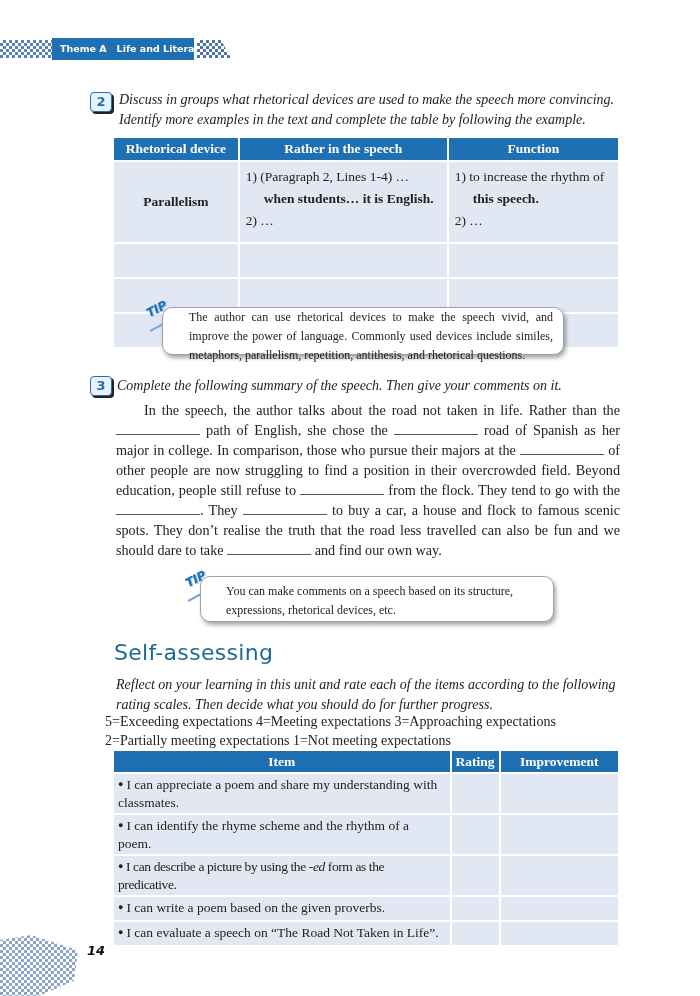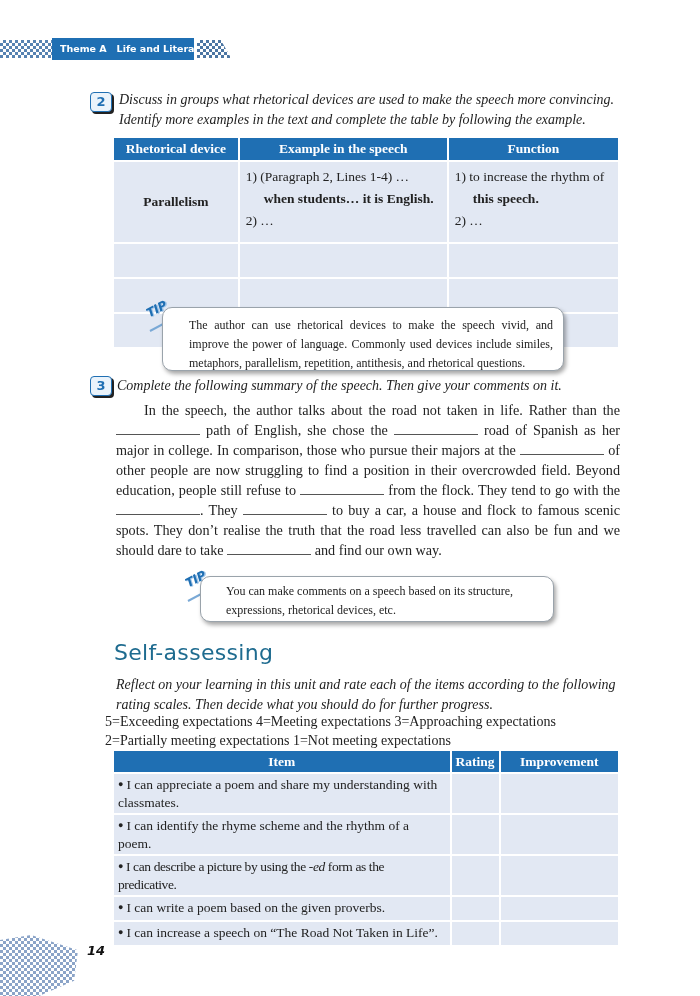--- a/index.html
+++ b/index.html
@@ -132,21 +132,21 @@
 
 <table class="abs tbl1">
   <colgroup>
       <col style="width:124px">
       <col style="width:208px">
       <col style="width:170px">
     </colgroup>
   <tbody>
       <tr>
     <th>Rhetorical device</th>
-    <th>Example in the speech</th>
+    <th>Rather in the speech</th>
     <th>Function</th>
   </tr>
   <tr class="t1-row1">
     <td class="cell-device">Parallelism</td>
     <td class="cell-lines">
       <div>1) (Paragraph 2, Lines 1-4) …</div>
       <div class="indent">when students… it is English.</div>
       <div>2) …</div>
     </td>
     <td class="cell-lines">
@@ -168,21 +168,21 @@
   <tr class="t1-row-empty">
     <td></td>
         <td></td>
         <td></td>
   </tr>
 </tbody>
   </table>
 
 <div class="abs tip-tag" style="left:146px; top:302px;">TIP</div>
 <div class="abs tip-slash" style="left:150px; top:330px; width:48px;"></div>
-<div class="abs tip-box" style="left:162px; top:307px; width:402px; height:64px; padding:8px 10px 0 26px; text-align:justify;">
+<div class="abs tip-box" style="left:162px; top:307px; width:402px; height:48px; padding:0 10px 0 26px; text-align:justify;">
   <span>The author can use rhetorical devices to make the speech vivid, and improve the power of language. Commonly used devices include similes, metaphors, parallelism, repetition, antithesis, and rhetorical questions.</span>
 </div>
 
 <div class="abs badge" style="left:90px; top:376px;">3</div>
 <div class="abs instr" style="left:117px; top:376px; width:510px;">Complete the following summary of the speech. Then give your comments on it.</div>
 
 <div class="abs summary">
   <span style="display:inline-block; width:28px;"></span><span>In the speech, the author talks about the road not taken in life. Rather than the</span>
   <span class="blank"></span>
   <span>path of English, she chose the</span>
@@ -236,21 +236,21 @@
     <td class="item-cell narrow"><span class="bullet">●</span><span>I can describe a picture by using the </span><i>-ed</i><span> form as the predicative.</span></td>
     <td></td>
         <td></td>
   </tr>
   <tr>
     <td class="item-cell"><span class="bullet">●</span><span>I can write a poem based on the given proverbs.</span></td>
     <td></td>
         <td></td>
   </tr>
   <tr>
-    <td class="item-cell"><span class="bullet">●</span><span>I can increase a speech on “The Road Not Taken in Life”.</span></td>
+    <td class="item-cell"><span class="bullet">●</span><span>I can evaluate a speech on “The Road Not Taken in Life”.</span></td>
     <td></td>
         <td></td>
   </tr>
 </tbody>
   </table>
 
 <div class="abs checker-foot"></div>
 <div class="abs page-num">14</div>
 
 </body></html>

